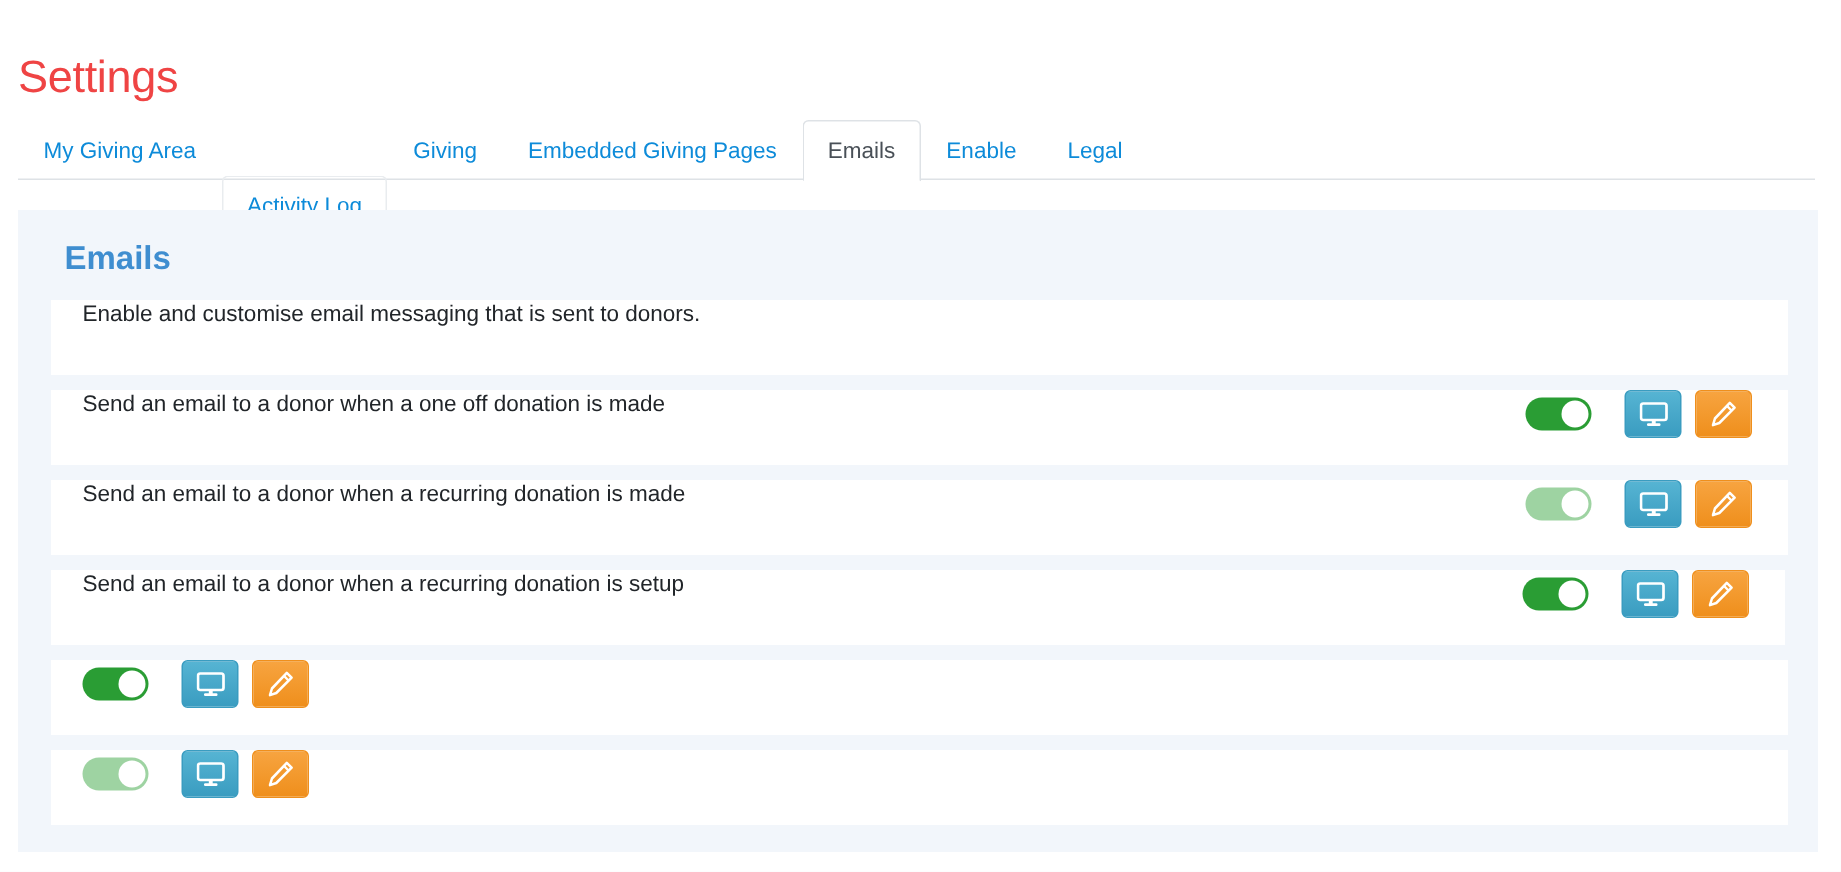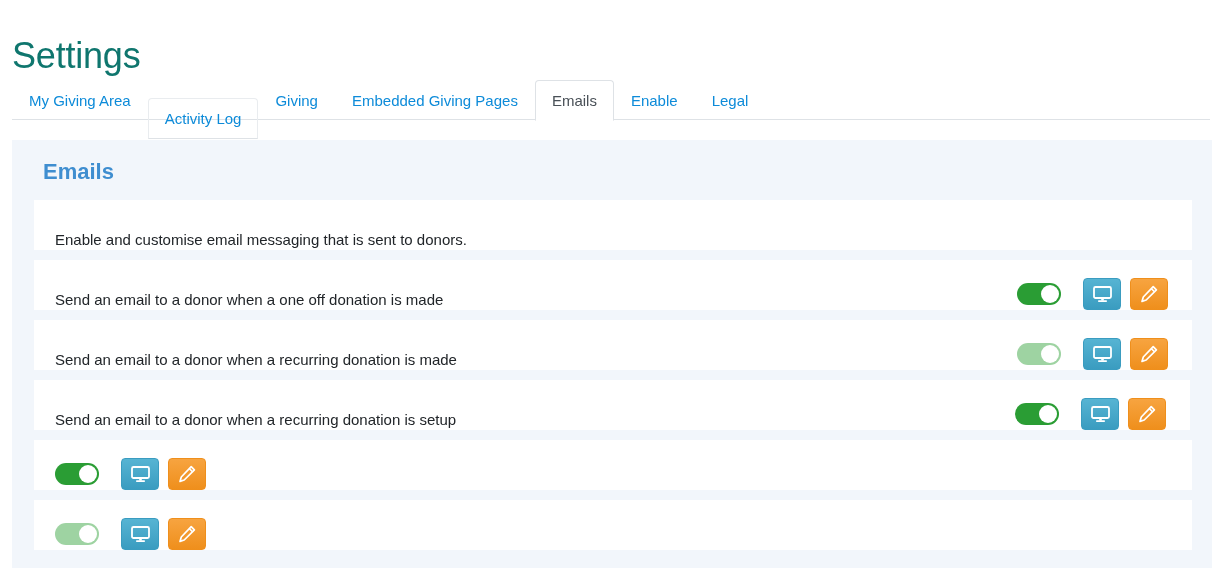--- a/index.html
+++ b/index.html
@@ -17,37 +17,37 @@
     height: 581px;
     overflow: hidden;
     background: #ffffff;
   }
 
   
   .page-title {
     position: absolute;
     left: 12px;
     top: 12px;
-    font-size: 36px;
+    font-size: 30px;
     line-height: 40px;
     font-weight: 400;
-    color: #0f766e;
+    color: #ef4444;
     letter-spacing: -0.2px;
   }
 
   
   .tabbar {
     position: absolute;
     left: 12px;
     top: 80px;
     width: 1198px;
     height: 40px;
     border-bottom: 1px solid #dee2e6;
     display: flex;
-    align-items: center;
+    align-items: flex-start;
   }
   .tab {
     position: relative;
     display: block;
     padding: 8px 16px;
     font-size: 15px;
     line-height: 23px;
     color: #0d8bd9;
     text-decoration: none;
     border: 1px solid transparent;
@@ -87,21 +87,21 @@
   }
 
   
   .rows { display: block; }
   .row {
     position: relative;
     background: #ffffff;
     margin: 0 10px 10px 12px;
     height: 50px;
     display: flex;
-    align-items: flex-end;
+    align-items: flex-start;
     padding-left: 21px;
     padding-right: 10px;
   }
   .row.short { margin-right: 12px; }
   .row-label {
     font-size: 15px;
     line-height: 20px;
     color: #212529;
     flex: 1 1 auto;
     white-space: nowrap;

